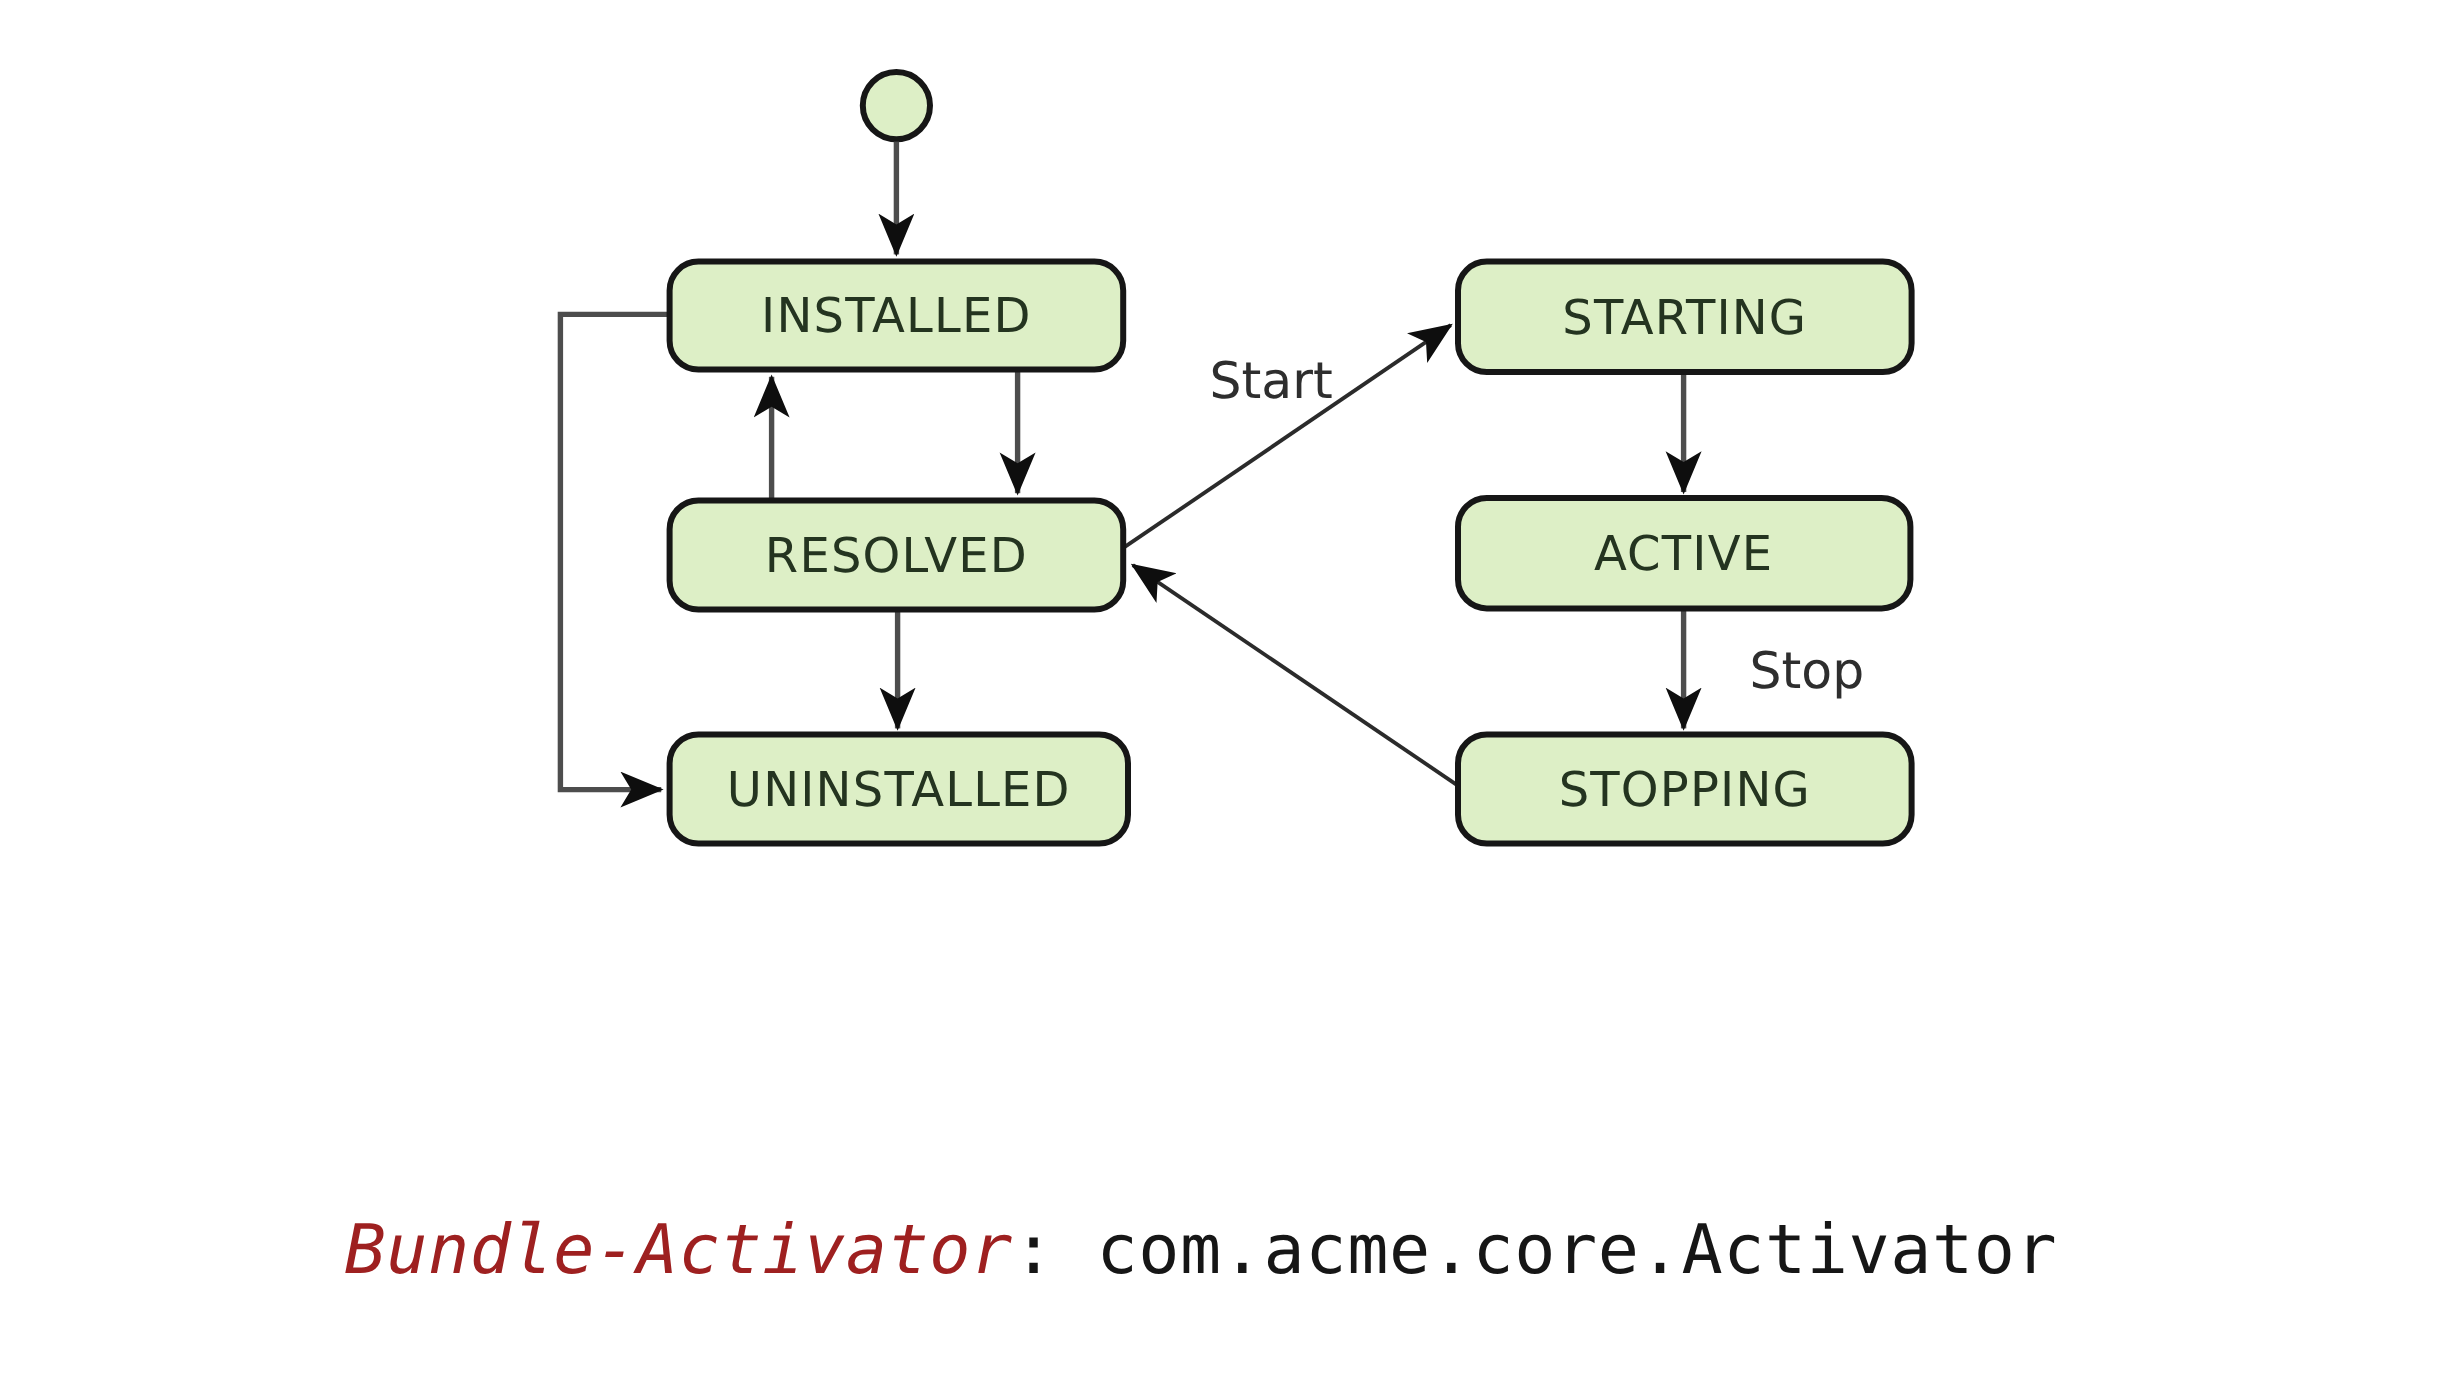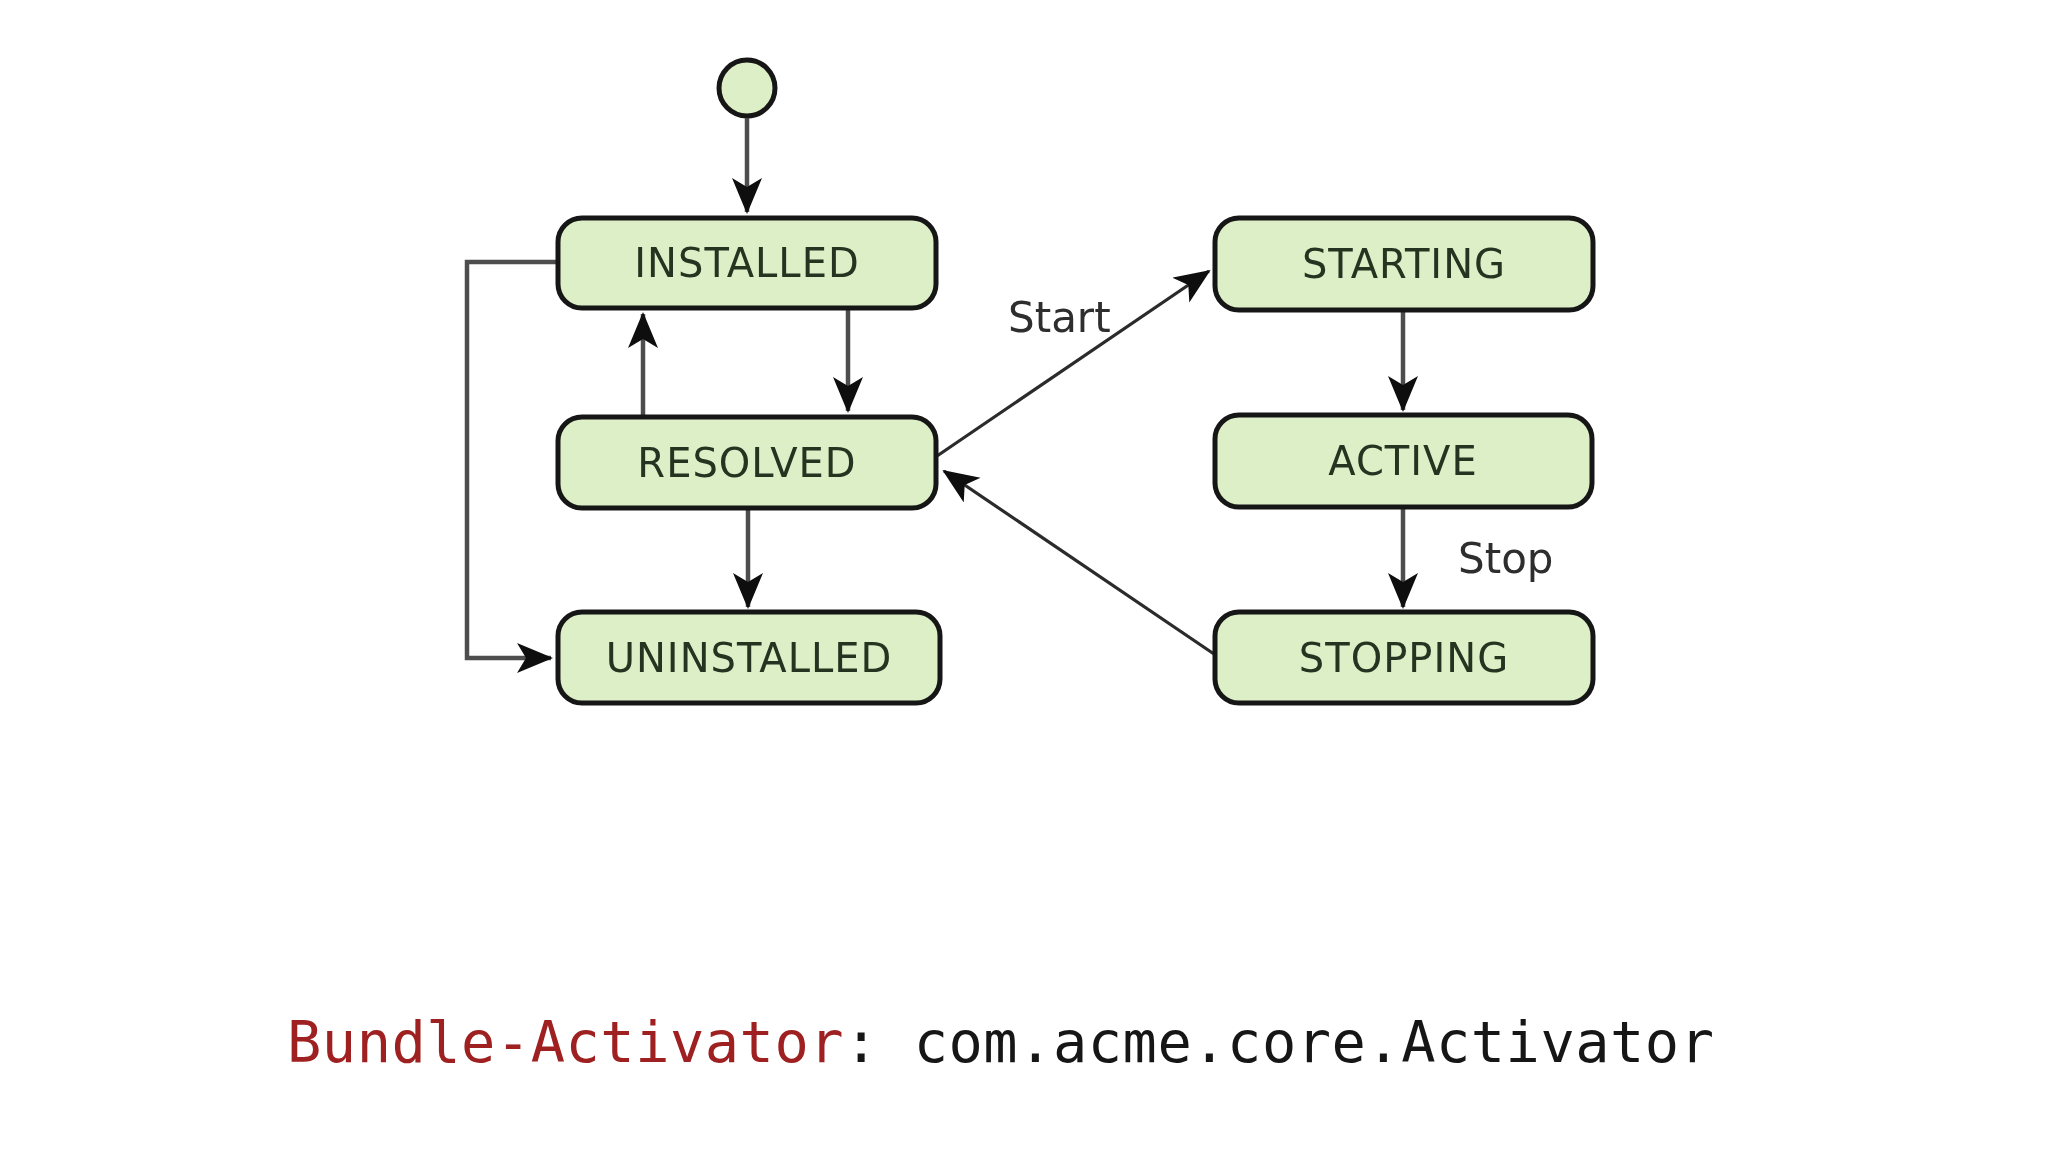--- a/index.html
+++ b/index.html
@@ -60,21 +60,21 @@
     position: absolute;
     left: 287px;
     top: 875px;
     font-family: "DejaVu Sans Mono", "Liberation Mono", monospace;
     font-size: 57px;
     line-height: 67px;
     letter-spacing: 0.5px;
     white-space: pre;
     color: var(--code-value);
   }
-  .code-key { color: var(--code-key); }
+  .code-key { color: var(--code-key); font-style: italic; }
   .code-value { color: var(--code-value); text-align: right; }
 </style>
 </head>
 <body>
 
 <div class="stage">
 
   <svg class="diagram-svg" width="2048" height="1152" viewBox="0 0 2048 1152" xmlns="http://www.w3.org/2000/svg">
     <defs>
       <marker id="arrow" markerUnits="userSpaceOnUse" markerWidth="40" markerHeight="32" refX="34" refY="15" orient="auto">

